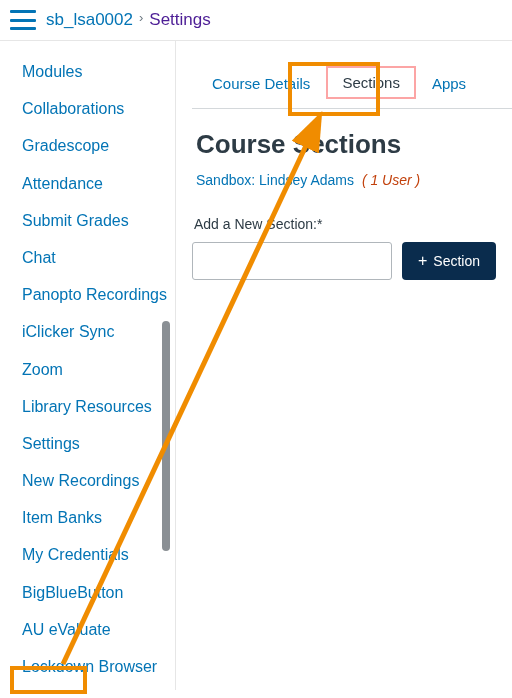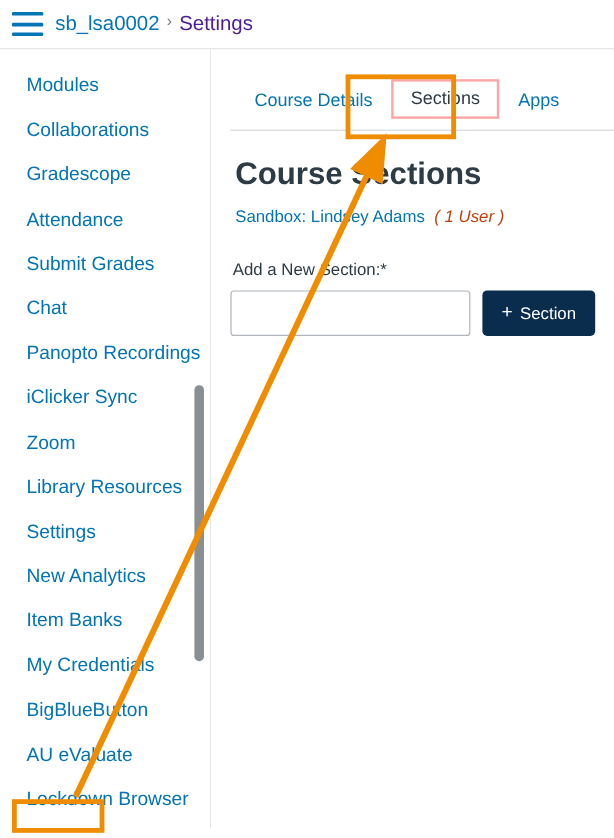--- a/index.html
+++ b/index.html
@@ -58,21 +58,21 @@
       <div class="sidebar-item"><span class="label">Collaborations</span></div>
       <div class="sidebar-item"><span class="label">Gradescope</span></div>
       <div class="sidebar-item"><span class="label">Attendance</span></div>
       <div class="sidebar-item"><span class="label">Submit Grades</span></div>
       <div class="sidebar-item"><span class="label">Chat</span></div>
       <div class="sidebar-item"><span class="label">Panopto Recordings</span></div>
       <div class="sidebar-item"><span class="label">iClicker Sync</span></div>
       <div class="sidebar-item"><span class="label">Zoom</span></div>
       <div class="sidebar-item"><span class="label">Library Resources</span></div>
       <div class="sidebar-item"><span class="label">Settings</span></div>
-      <div class="sidebar-item"><span class="label">New Analytics</span></div>
+      <div class="sidebar-item"><span class="label">New Recordings</span></div>
       <div class="sidebar-item"><span class="label">Item Banks</span></div>
       <div class="sidebar-item"><span class="label">My Credentials</span></div>
       <div class="sidebar-item"><span class="label">BigBlueButton</span></div>
       <div class="sidebar-item"><span class="label">AU eValuate</span></div>
       <div class="sidebar-item"><span class="label">Lockdown Browser</span></div>
       <div class="sidebar-item"></div>
 
     </div>
     <div class="sidebar-scrollbar"></div>
     <div class="sidebar-border"></div>

